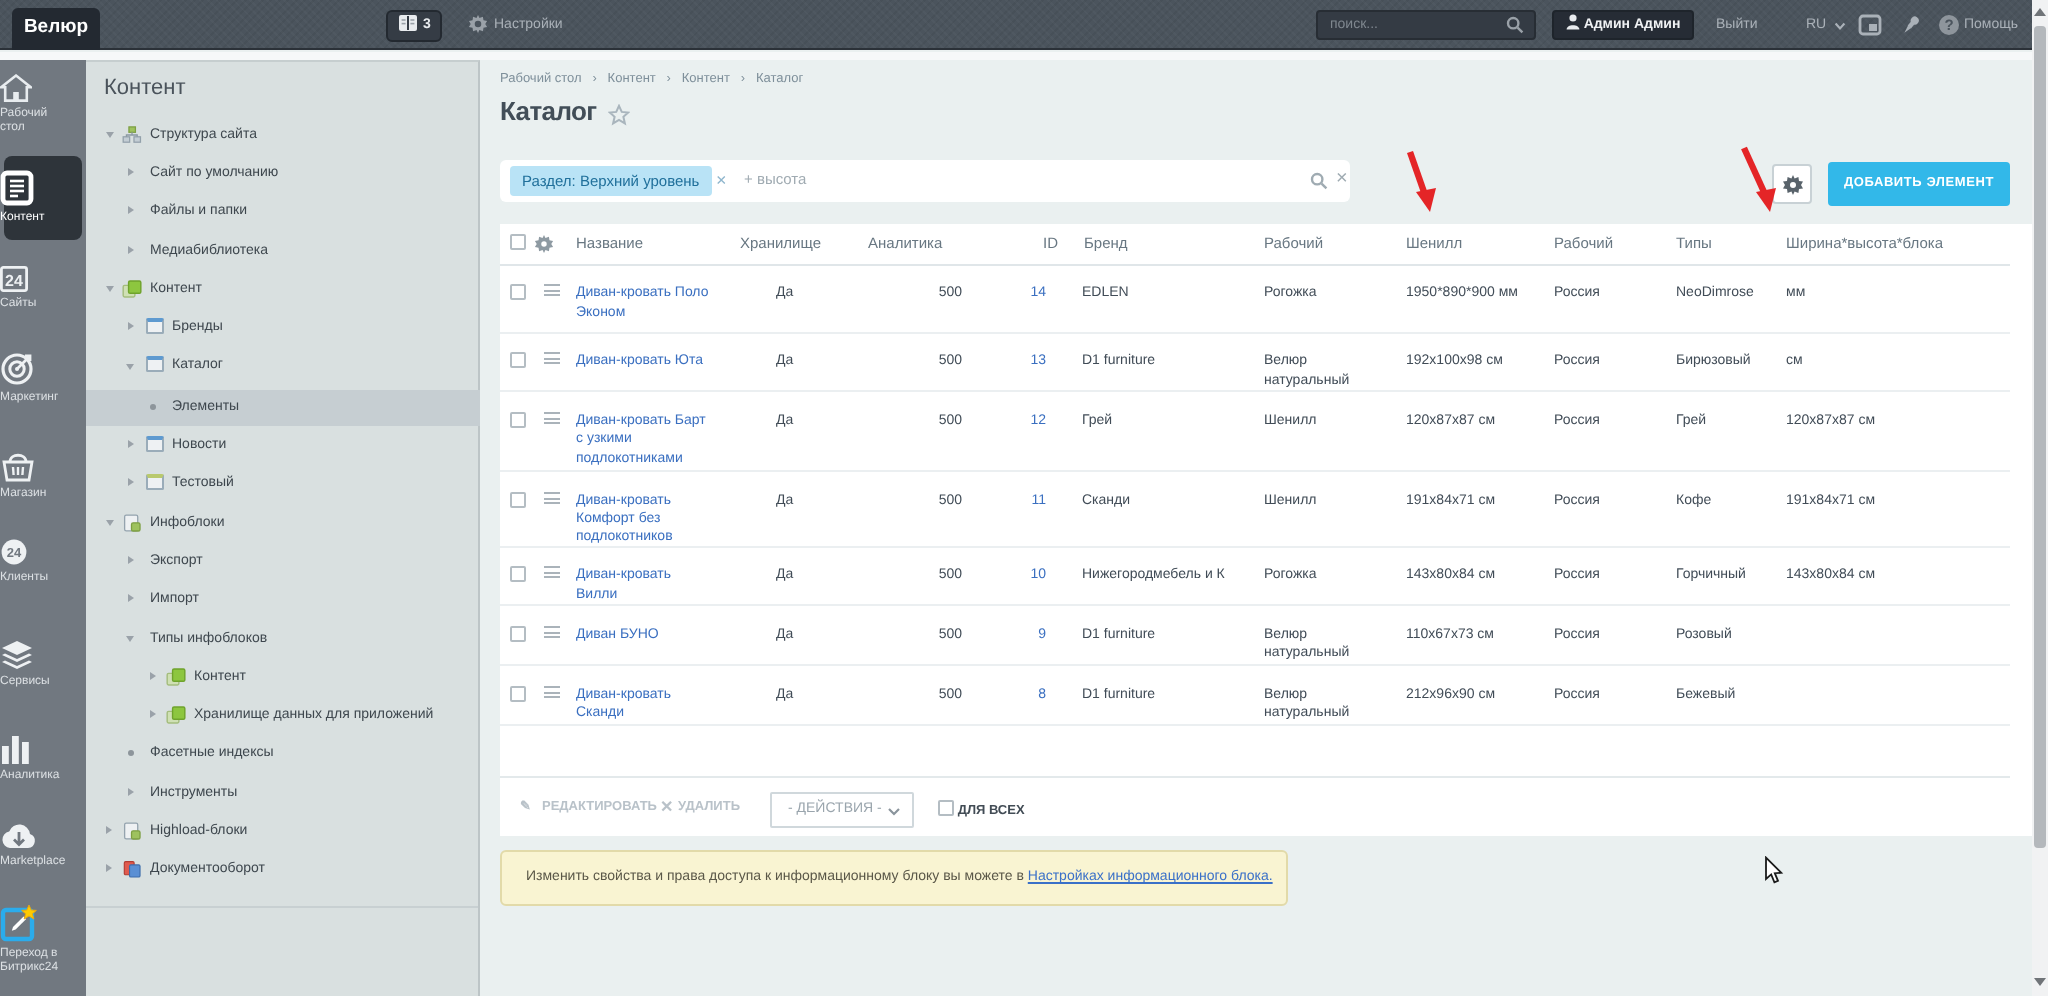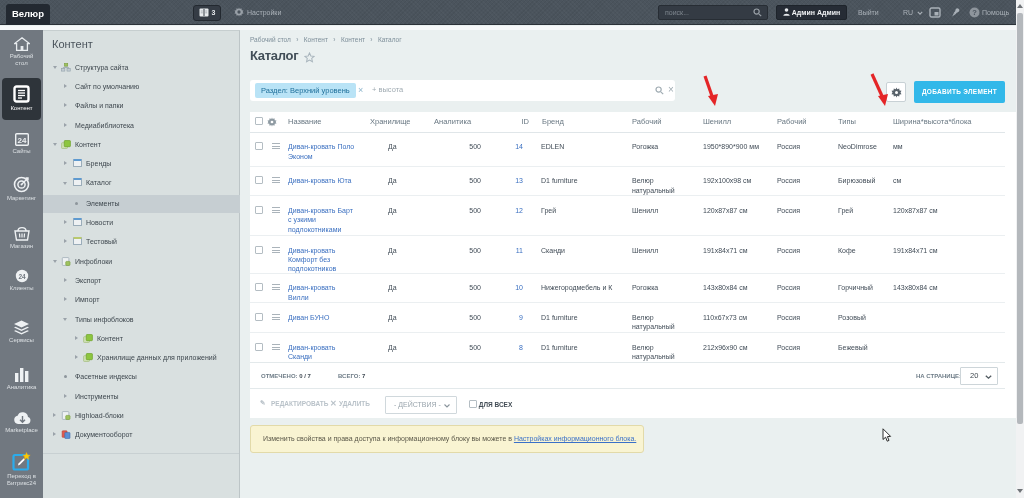--- a/index.html
+++ b/index.html
@@ -10,21 +10,21 @@
 #tab-site{left:6px;top:4px;width:44px;height:21px;background:#232931;border-radius:3px 3px 0 0;color:#fff;font-size:9.5px;font-weight:bold;text-align:center;line-height:19px;}
 #tab-admin{left:56px;top:2px;width:124px;height:26px;background:linear-gradient(#ffffff,#e7eaec);border-radius:4px 4px 0 0;color:#333a41;font-size:9.5px;font-weight:bold;text-align:center;line-height:24px;z-index:5;}
 #notif{left:193px;top:5px;width:28px;height:16px;background:#353c45;border:1px solid #232930;border-radius:3px;color:#e8ebee;font-size:7px;font-weight:bold;text-align:center;line-height:14px;}
 .tb-txt{color:#aab1b8;font-size:7px;line-height:10px;}
 #search{left:658px;top:5px;width:110px;height:15px;background:#343b44;border:1px solid #272d34;border-radius:2px;color:#7f878f;font-size:7px;line-height:13px;padding-left:6px;}
 #userbtn{left:776px;top:5px;width:71px;height:15px;background:#262c35;border:1px solid #1e242b;border-radius:2px;color:#f0f2f4;font-size:7px;font-weight:bold;text-align:center;line-height:13px;}
 
 #strip{left:0;top:26px;width:1016px;height:4px;background:#f6f8f9;}
 
 #rail{left:0;top:30px;width:43px;height:468px;background:#717880;}
-.ritem{position:absolute;width:43px;text-align:center;color:#dce0e3;font-size:6px;line-height:7px;}
+.ritem{position:absolute;width:43px;color:#dce0e3;font-size:6px;line-height:7px;}
 #rail-active{position:absolute;left:2px;top:48px;width:39px;height:42px;background:#2e343a;border-radius:4px;}
 
 #side{left:43px;top:30px;width:197px;height:468px;background:#d9e0e0;border-right:1px solid #bdc5c7;border-top:1px solid #c6cecf;}
 #side h1{position:absolute;left:9px;top:7px;font-size:11px;font-weight:normal;color:#4a535b;}
 .trow{position:absolute;left:0;width:197px;height:17px;font-size:7px;color:#3e474e;line-height:17px;white-space:nowrap;}
 .trow span.t{position:absolute;top:0;}
 .arr-r{position:absolute;top:6px;width:0;height:0;border-left:3.5px solid #9aa2a9;border-top:2.5px solid transparent;border-bottom:2.5px solid transparent;}
 .arr-d{position:absolute;top:7.5px;width:0;height:0;border-top:3.5px solid #9aa2a9;border-left:2.5px solid transparent;border-right:2.5px solid transparent;}
 .dot{position:absolute;top:7px;width:3px;height:3px;background:#8d959b;border-radius:50%;}
 .ticon{position:absolute;top:4px;width:10px;height:9px;}
@@ -479,28 +479,20 @@
           <td class="nw" style="padding-left:12px;">D1 furniture</td>
           <td style="padding-left:6px;">Велюр натуральный</td>
           <td class="nw" style="padding-left:6px;">212х96х90 см</td>
           <td style="padding-left:6px;">Россия</td>
           <td style="padding-left:6px;">Бежевый</td>
           <td style="padding-left:6px;"></td>
         </tr>
         </tbody>
       </table>
     </div>
-    <div class="abs" id="gridfoot">
-      <div style="position:absolute;left:11px;top:10px;">ОТМЕЧЕНО: <span style="color:#424c55;">0 / 7</span></div>
-      <div style="position:absolute;left:88px;top:10px;">ВСЕГО: <span style="color:#424c55;">7</span></div>
-      <div style="position:absolute;left:666px;top:10px;">НА СТРАНИЦЕ:</div>
-      <div id="pagesel">20<svg style="position:absolute;right:5px;top:7px;" width="7" height="5" viewBox="0 0 7 5">
-            <path d="M0.8 0.8 L3.5 3.2 L6.2 0.8" fill="none" stroke="#50595f" stroke-width="1.3"></path>
-          </svg></div>
-    </div>
     <div class="abs" id="actbar">
       <div style="position:absolute;left:10px;top:10px;">✎</div>
         <div style="position:absolute;left:21px;top:11px;">РЕДАКТИРОВАТЬ</div>
       <div style="position:absolute;left:80px;top:10px;font-size:8px;">✕</div>
         <div style="position:absolute;left:89px;top:11px;">УДАЛИТЬ</div>
       <div id="actsel">- ДЕЙСТВИЯ -<svg style="position:absolute;right:6px;top:7px;" width="6" height="4" viewBox="0 0 6 4">
             <path d="M0.5 0.5 L3 3 L5.5 0.5" fill="none" stroke="#8a949c" stroke-width="1.1"></path>
           </svg></div>
       <div style="position:absolute;left:219px;top:11px;"><span class="cb" style="vertical-align:-1px;"></span> <span style="color:#424c55;">ДЛЯ ВСЕХ</span></div>
     </div>

